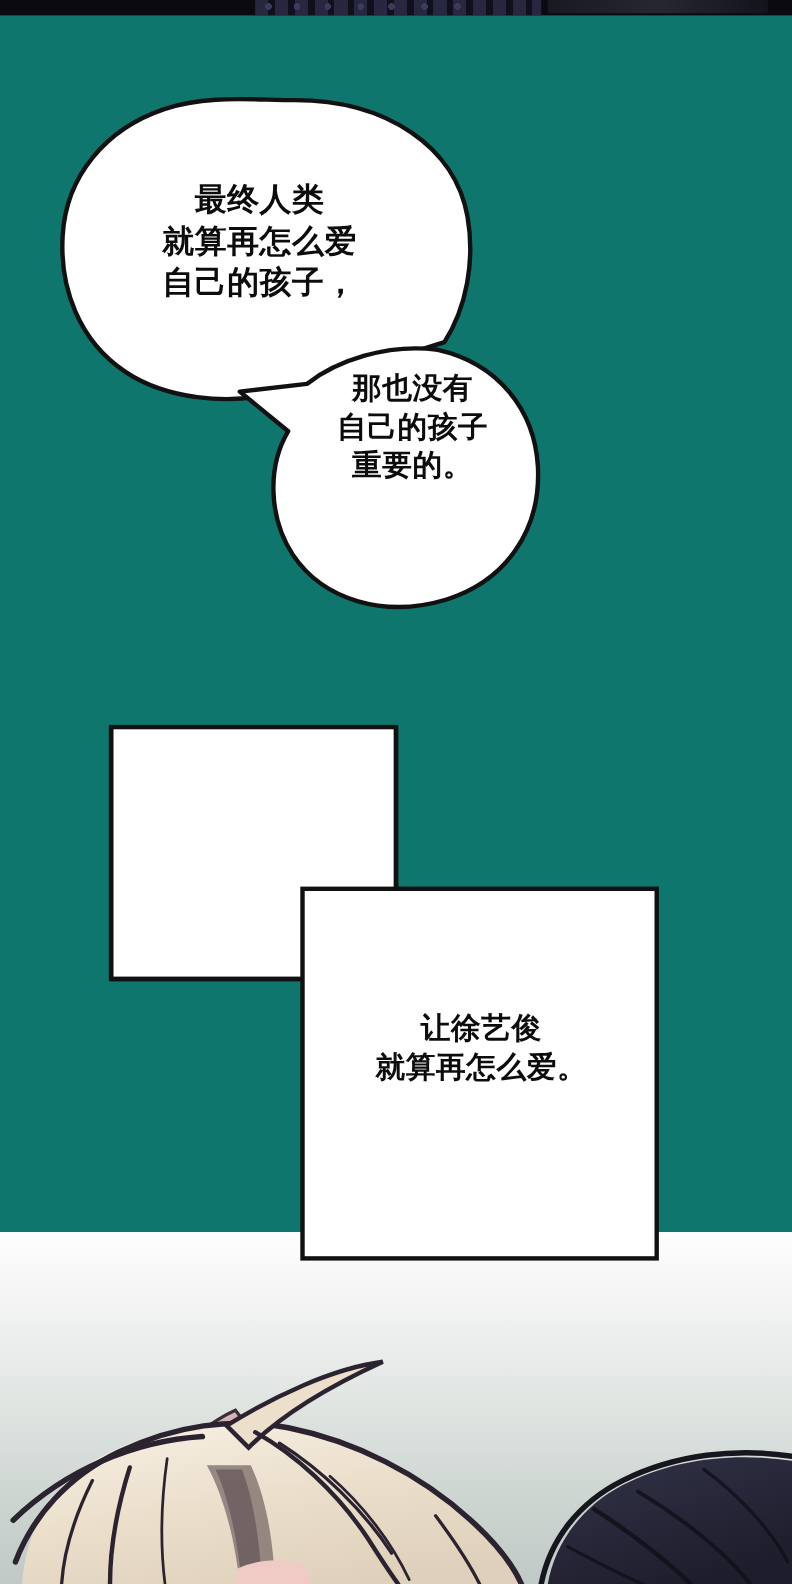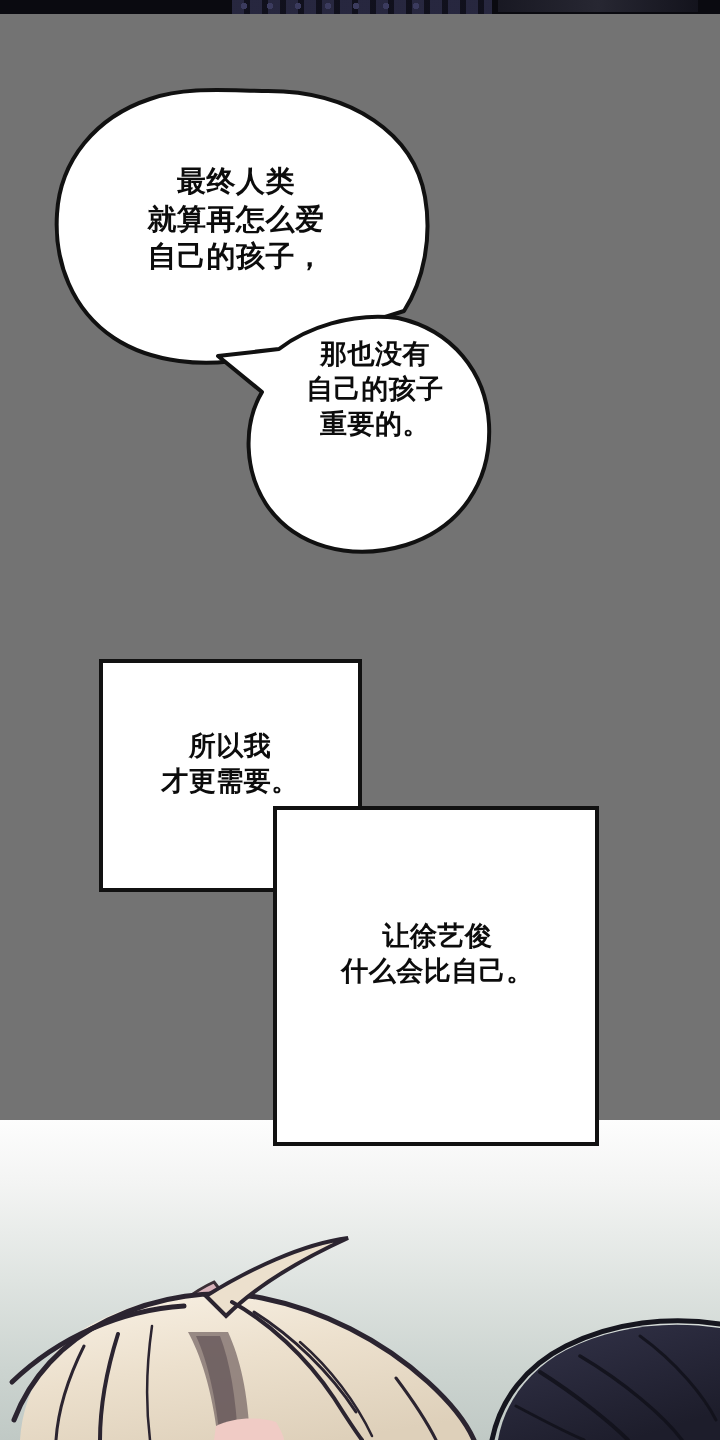--- a/index.html
+++ b/index.html
@@ -8,21 +8,21 @@
     background: #ffffff;
   }
   body {
     font-family: "DejaVu Sans", "Liberation Sans", sans-serif;
   }
   #page {
     position: relative;
     width: 720px;
     height: 1440px;
     overflow: hidden;
-    background: #737373;
+    background: #0f766e;
   }
 
   
   .top-strip {
     position: absolute;
     left: 0; top: 0;
     width: 720px; height: 14px;
     background: #0a0a10;
     overflow: hidden;
   }
@@ -239,20 +239,18 @@
   <div class="box-layer">
     <svg width="720" height="560" viewBox="0 0 720 560">
 
       <rect x="101" y="41" width="259" height="229" fill="#ffffff" stroke="#111111" stroke-width="4"></rect>
 
       <rect x="275" y="188" width="322" height="336" fill="#ffffff" stroke="#111111" stroke-width="4"></rect>
 
       <path d="M360 41 L360 188 M275 270 L101 270 M101 41 L101 270" fill="none" stroke="#111111" stroke-width="4"></path>
     </svg>
 
-    <div class="box-text" id="box1-text">所以我
-才更需要。</div>
 
     <div class="box-text" id="box2-text">让徐艺俊
-什么会比自己。</div>
+就算再怎么爱。</div>
   </div>
 
 </div>
 
 </body></html>

